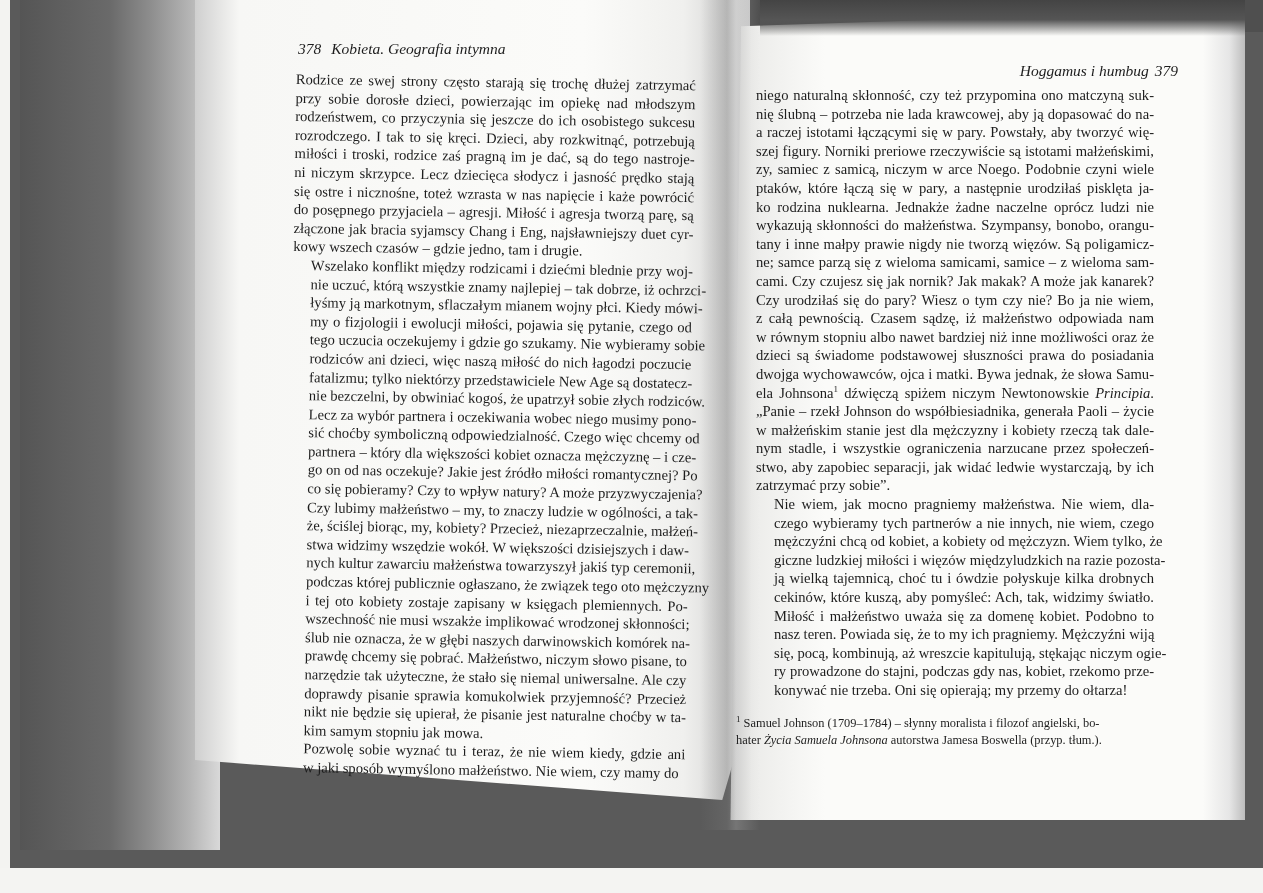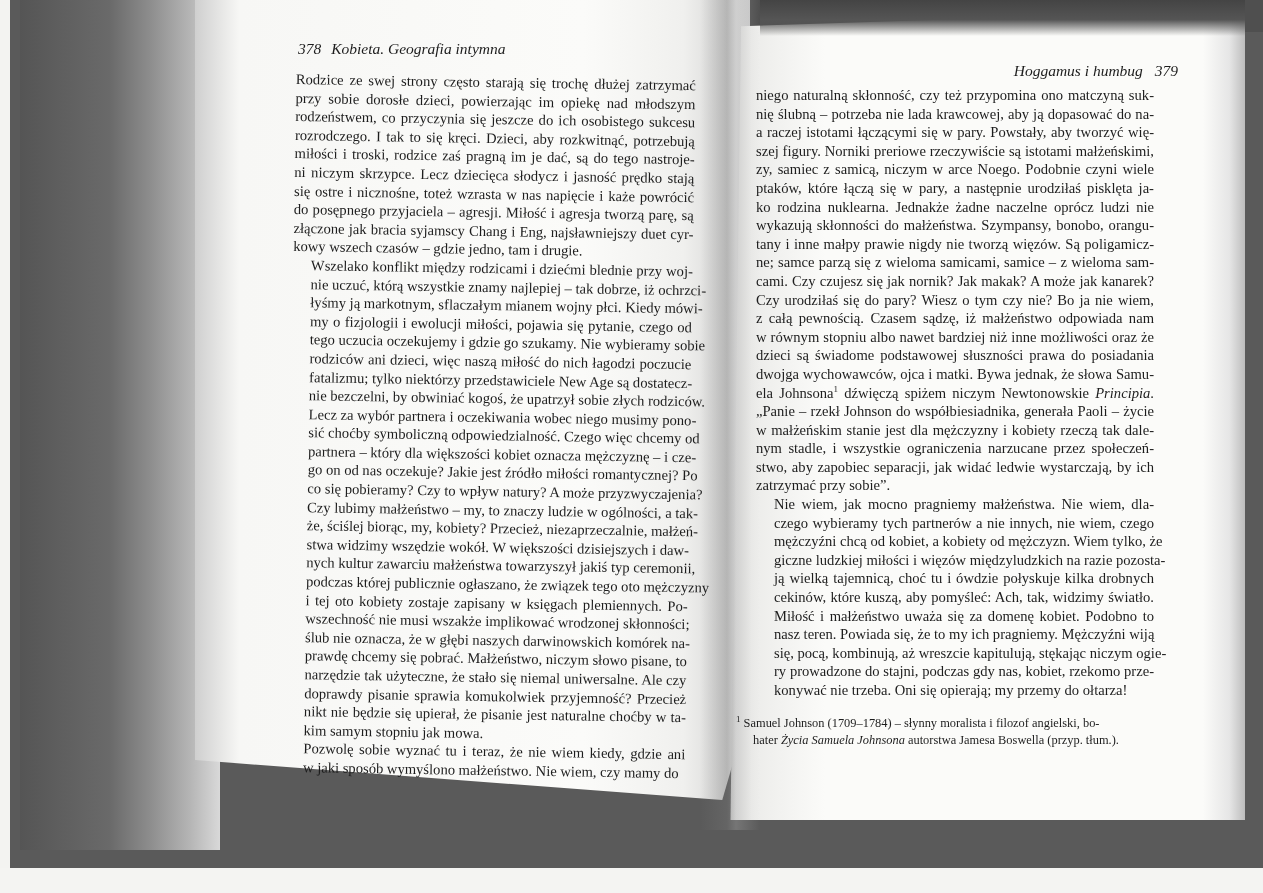--- a/index.html
+++ b/index.html
@@ -42,21 +42,21 @@
   }
   .bottom-strip {
     position:absolute; left:0; top:868px; width:1263px; height:25px; background:#f4f4f2;
   }
 
   .page-text { position:absolute; color:#1d1d1d; }
   .running-head { font-style:italic; font-size:15.5px; }
   .left-head { left:298px; top:40px; }
   .right-head { right:85px; top:62px; }
   .running-head .num { font-style:italic; margin-right:6px;text-align:right; }
-  .right-head .num { margin-left:8px; margin-right:0; }
+  .right-head .num { margin-left:2px; margin-right:0; }
 
   .body-block { font-size:14.6px; line-height:18.6px; text-align:justify; }
   .left-body { left:296px; top:70px; width:400px; transform: rotate(0.9deg); transform-origin: left top; }
   .right-body { left:756px; top:86px; width:398px; }
   .body-block p { margin:0; text-indent:0; }
   .body-block p.indent { text-indent:18px; }
   .body-block .line { display:block; white-space:nowrap; text-align-last:justify; }
   .body-block .line.last { text-align-last:left; }
   sup { font-size:9px; line-height:0; }
   .footnote { left:736px; top:715px; width:400px; font-size:12.4px; line-height:16.6px; }
@@ -167,16 +167,16 @@
       <span class="line">ry prowadzone do stajni, podczas gdy nas, kobiet, rzekomo prze-</span>
       <span class="line last">konywać nie trzeba. Oni się opierają; my przemy do ołtarza!</span>
     </p>
   </div>
 
 <div class="page-text footnote">
   <span class="line" style="display:block;white-space:nowrap;">
     <sup>1</sup>
     <span>Samuel Johnson (1709–1784) – słynny moralista i filozof angielski, bo-</span>
   </span>
-  <span style="display:block;white-space:nowrap;text-align:center;">
+  <span style="display:block;white-space:nowrap;">
     <span>hater </span><i>Życia Samuela Johnsona</i><span> autorstwa Jamesa Boswella (przyp. tłum.).</span>
   </span>
 </div>
 
 </body></html>

